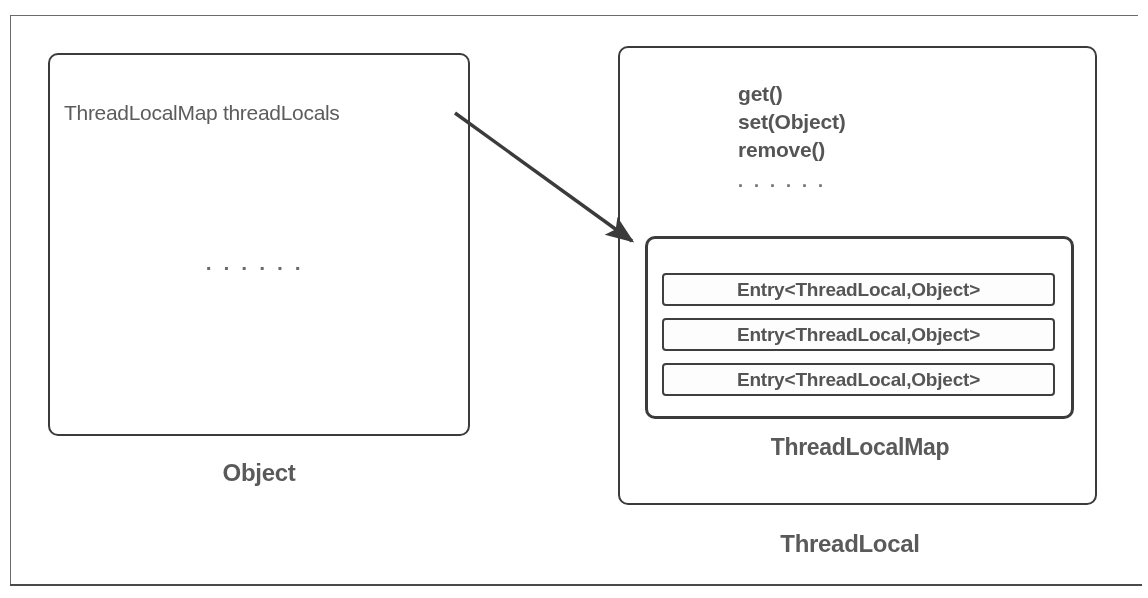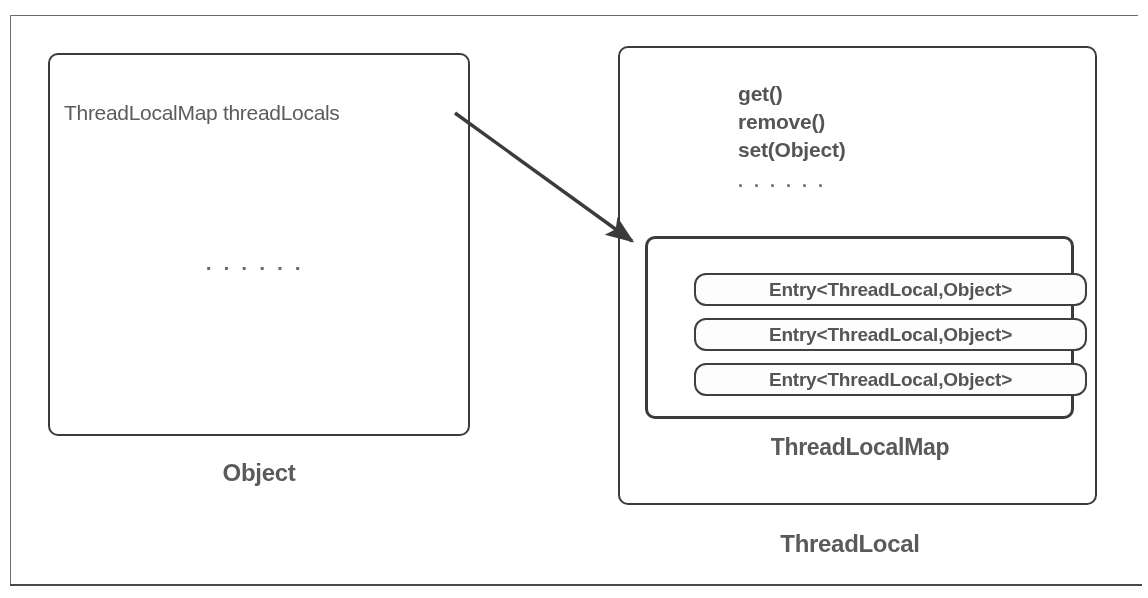--- a/index.html
+++ b/index.html
@@ -79,30 +79,29 @@
   }
 
   .entry {
     position: absolute;
     box-sizing: border-box;
     left: 662px;
     width: 393px;
     height: 33px;
     background: #fdfdfd;
     border: 2.5px solid #3f3f3f;
-    border-radius: 12px;
+    border-radius: 4px;
     display: flex;
     align-items: center;
     justify-content: center;
     font-size: 19px;
     font-weight: 700;
     color: #555555;
     letter-spacing: -0.2px;
     white-space: nowrap;
-    margin-left: 32px;
   }
   .entry-0 { top: 273px; }
   .entry-1 { top: 318px; }
   .entry-2 { top: 363px; }
 
   
   .field-label {
     position: absolute;
     left: 64px;
     top: 101px;
@@ -197,22 +196,22 @@
   <div class="field-label">ThreadLocalMap threadLocals</div>
 
   <div class="ellipsis-left">· · · · · ·</div>
 
   <div class="caption caption-thread">Object</div>
 
   <div class="box box-threadlocal"></div>
 
   <div class="methods">
     <div>get()</div>
+    <div>set(Object)</div>
     <div>remove()</div>
-    <div>set(Object)</div>
     <span class="dots">· · · · · ·</span>
   </div>
 
   <div class="box box-threadlocalmap"></div>
 
   <div class="entry entry-0">Entry&lt;ThreadLocal,Object&gt;</div>
   <div class="entry entry-1">Entry&lt;ThreadLocal,Object&gt;</div>
   <div class="entry entry-2">Entry&lt;ThreadLocal,Object&gt;</div>
 
   <div class="caption caption-tlm">ThreadLocalMap</div>

